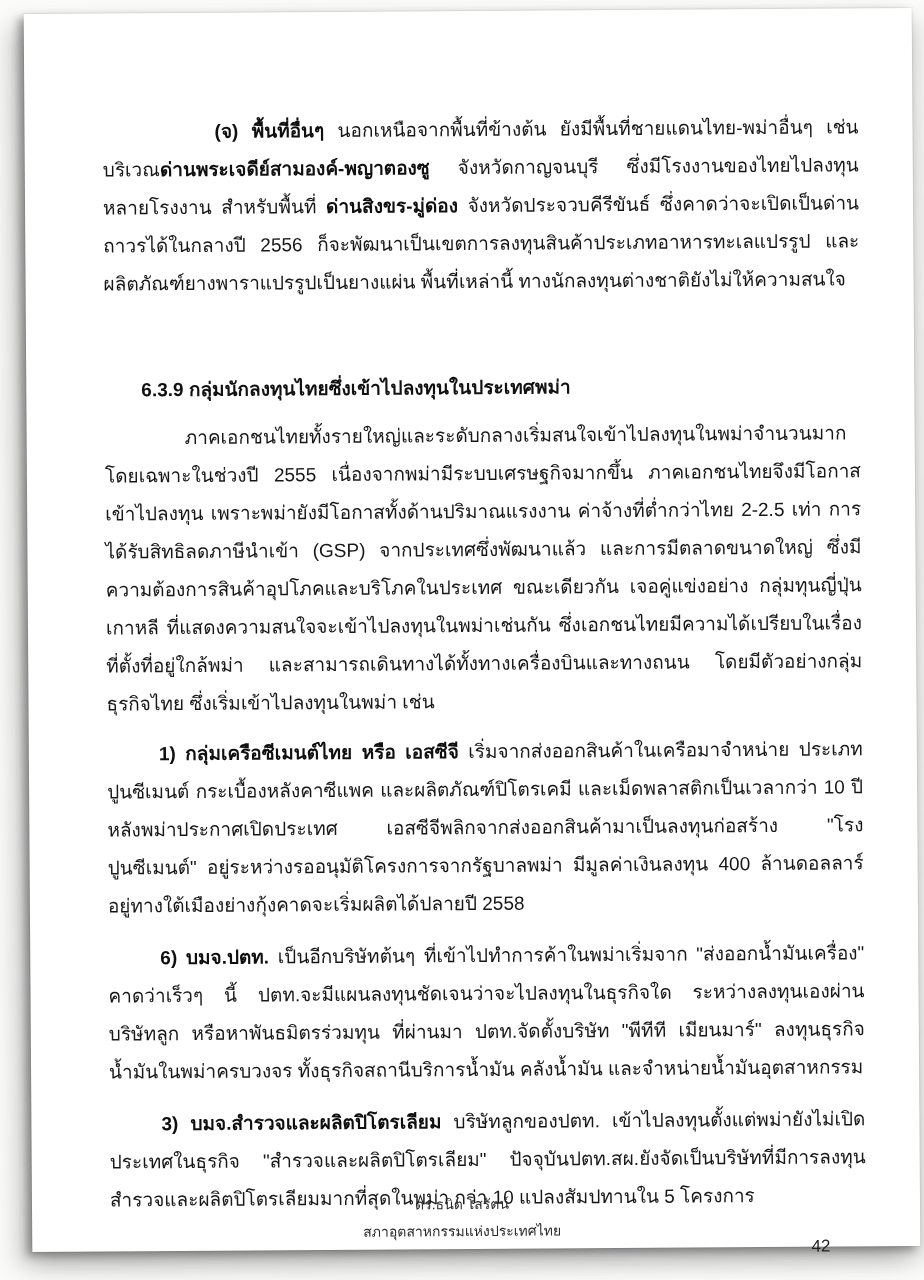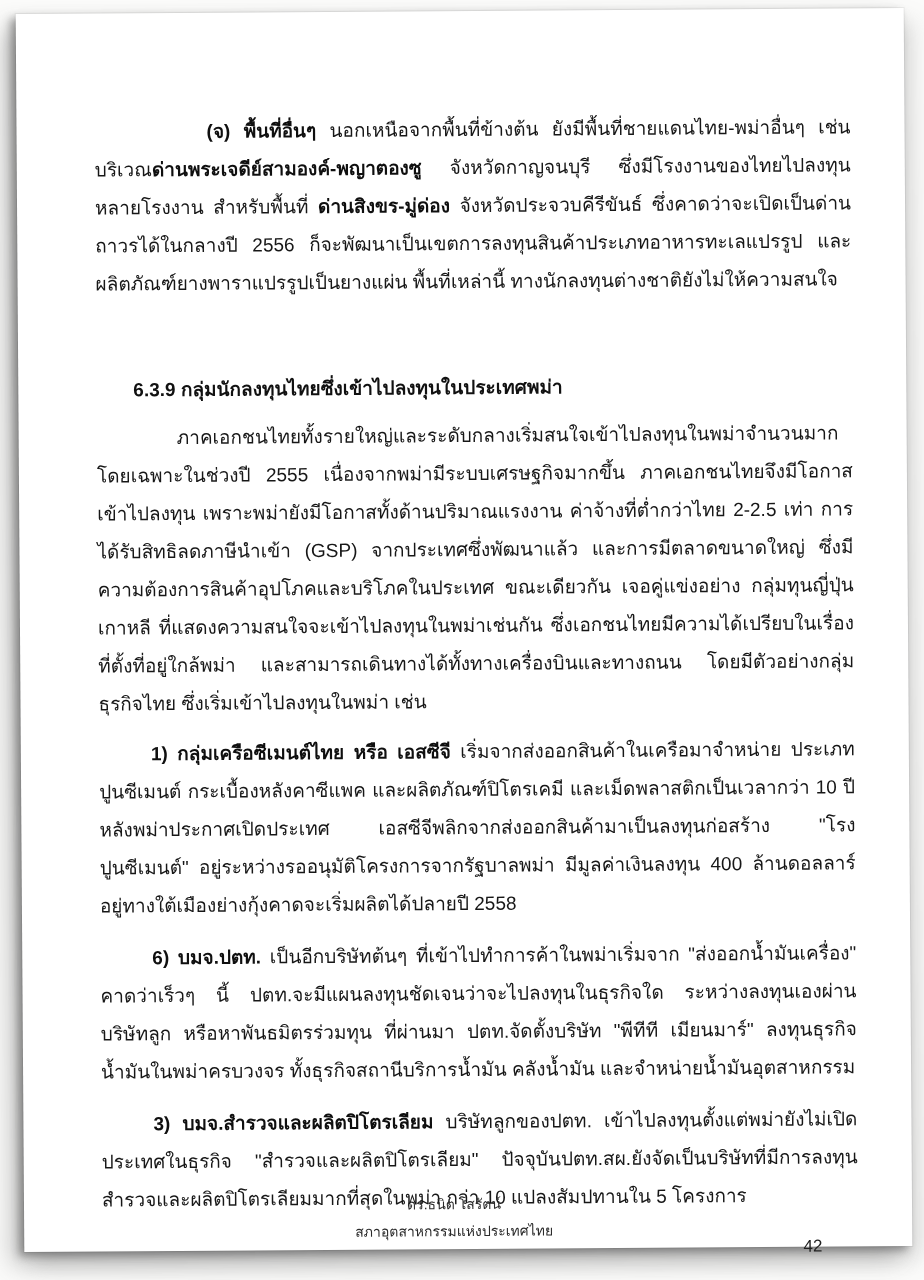--- a/index.html
+++ b/index.html
@@ -8,20 +8,21 @@
     width: 924px;
     height: 1280px;
     background: #fbfbfa;
     overflow: hidden;
     font-family: "Liberation Sans", sans-serif;
   }
   .scene {
     position: relative;
     width: 862px;
     height: 1280px;
+    margin-left: 8px;
   }
   .page {
     position: absolute;
     left: 20px;
     top: 11px;
     width: 888px;
     height: 1238px;
     background: #ffffff;
     transform: rotate(-0.4deg);
     transform-origin: 50% 50%;

